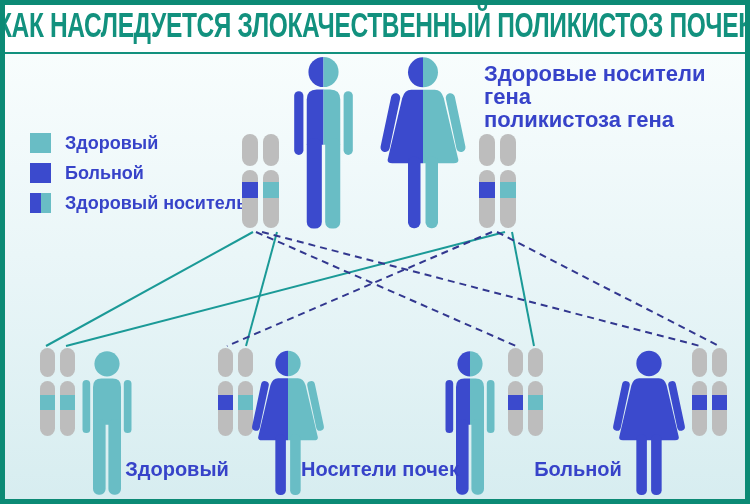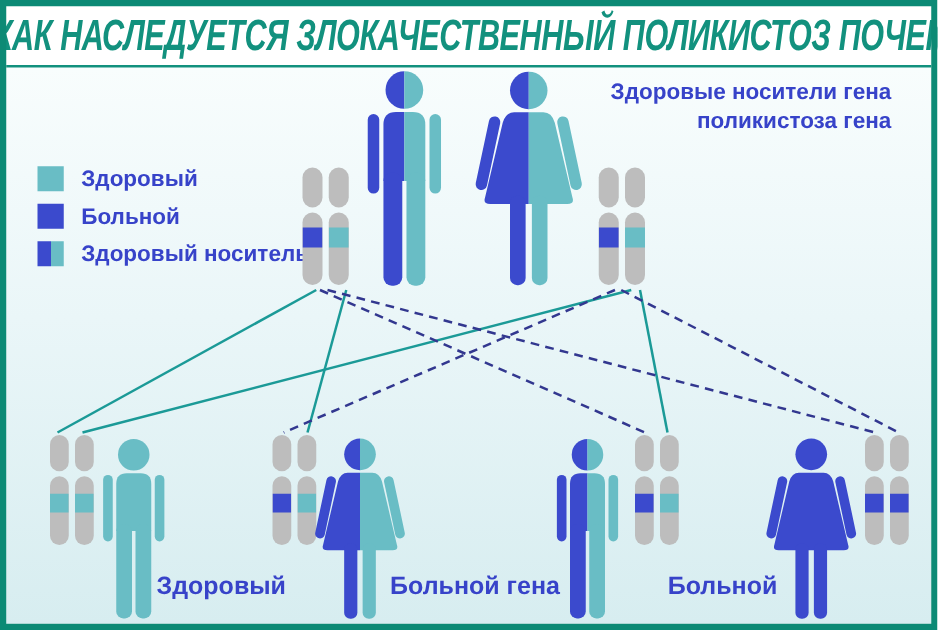--- a/index.html
+++ b/index.html
@@ -12,23 +12,22 @@
     position:absolute;inset:0;
     border:5px solid var(--border,#0c8a75);
     box-sizing:border-box;
     pointer-events:none;
     z-index:10;
   }
   .title-band{
     position:absolute;left:5px;right:5px;top:5px;height:47px;
     background:var(--title-bg,#fff);
     border-bottom:2px solid var(--title,#12917e);
-    display:flex;align-items:center;justify-content:center;
+    display:flex;align-items:flex-start;justify-content:center;
     z-index:3;
-    font-style:italic;
   }
   .title-text{
     font-size:35px;font-weight:bold;color:var(--title,#12917e);
     white-space:nowrap;letter-spacing:-0.5px;
     transform:scaleX(0.70);transform-origin:center;
   }
   .stage{
     position:absolute;left:5px;right:5px;top:54px;bottom:5px;
     background:linear-gradient(180deg,var(--bg-top,#f8fdfd) 0%,#eaf6f8 45%,var(--bg-bottom,#d7edf0) 100%);
     z-index:1;
@@ -46,22 +45,22 @@
     position:relative;overflow:hidden;}
   .chrom .band{position:absolute;left:0;right:0;top:12px;height:16px;}
   .chrom.small{width:15px;}
   .chrom.small .top{height:29px;}
   .chrom.small .bottom{height:55px;}
   .chrom.small .band{top:14px;height:15px;}
   .band.healthy{background:var(--healthy,#69bdc5);}
   .band.sick{background:var(--sick,#3b4acd);}
   .blue-text{color:var(--label,#3743c9);font-weight:bold;}
   .caption{
-    position:absolute;left:468px;top:62px;width:245px;text-align:right;
-    font-size:18px;line-height:23px;z-index:4;
+    position:absolute;left:484px;top:62px;width:245px;text-align:left;
+    font-size:22px;line-height:23px;z-index:4;
   }
   .legend{position:absolute;left:30px;top:133px;z-index:4;}
   .legend-row{display:flex;align-items:center;height:20px;margin-bottom:10px;}
   .swatch{width:21px;height:20px;margin-right:14px;flex:0 0 auto;}
   .swatch.healthy{background:var(--healthy,#69bdc5);}
   .swatch.sick{background:var(--sick,#3b4acd);}
   .swatch.carrier{background:linear-gradient(90deg,var(--sick,#3b4acd) 0 52%,var(--healthy,#69bdc5) 52% 100%);}
   .legend-label{font-size:18px;white-space:nowrap;}
   .child-label{position:absolute;top:458px;transform:translateX(-50%);
     font-size:20px;white-space:nowrap;z-index:4;}
@@ -244,16 +243,16 @@
 </svg>
 <svg class="person" viewBox="0 0 80 210" style="left:442px;top:350px;width:56px;height:148px">
   <use href="#male-shape" class="fill-sick" clip-path="url(#maleHalfL)"></use>
   <use href="#male-shape" class="fill-healthy" clip-path="url(#maleHalfR)"></use>
 </svg>
 <svg class="person" viewBox="0 0 108 210" style="left:611px;top:350px;width:76px;height:148px">
   <use href="#female-shape" class="fill-sick"></use>
 </svg>
 
 <div class="child-label blue-text" style="left:177px">Здоровый</div>
-<div class="child-label blue-text" style="left:380px">Больной гена</div>
+<div class="child-label blue-text" style="left:380px">Носители почек</div>
 <div class="child-label blue-text" style="left:578px">Больной</div>
 
 <div class="frame"></div>
 
 </body></html>

